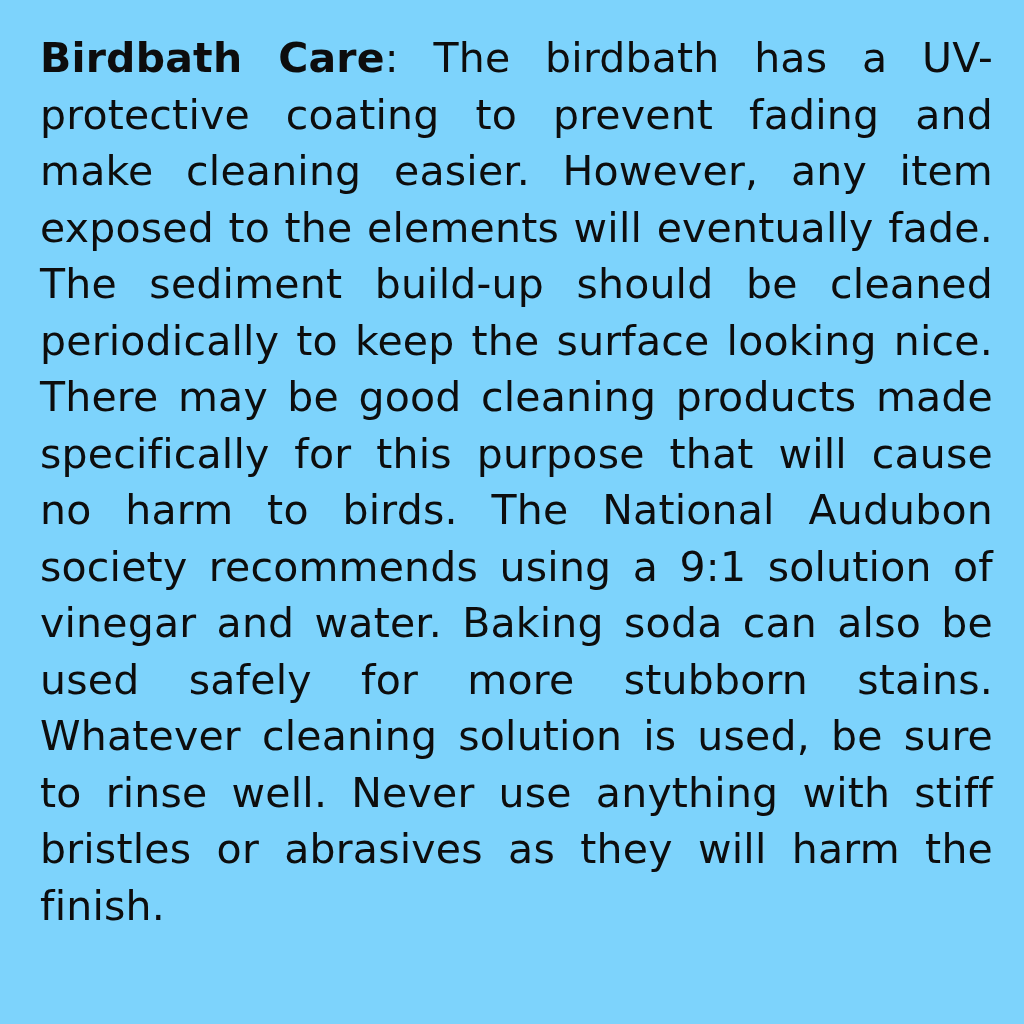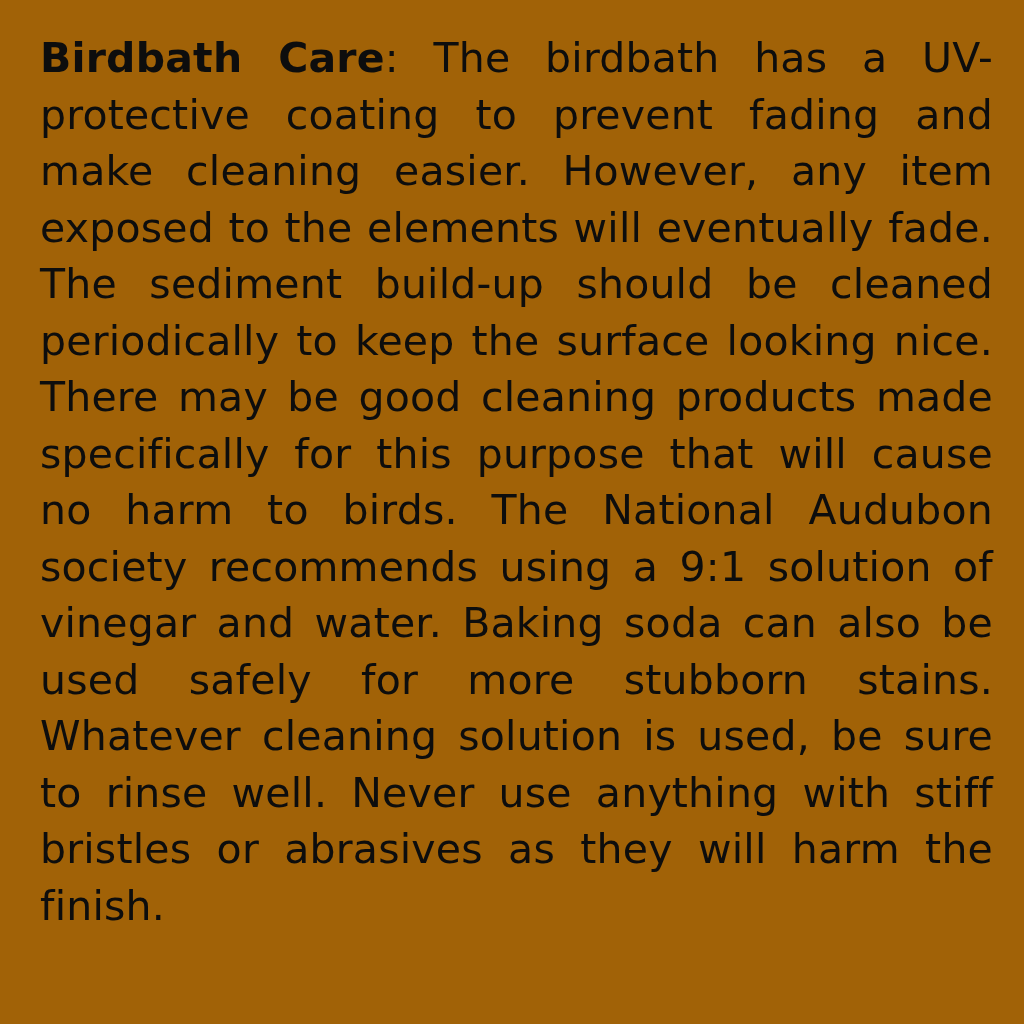--- a/index.html
+++ b/index.html
@@ -11,21 +11,21 @@
     height: 1024px;
     background: #ffffff;
     font-family: "DejaVu Sans", sans-serif;
     overflow: hidden;
   }
   .page {
     box-sizing: border-box;
     width: 1024px;
     height: 1024px;
     padding: 30px 31px 20px 40px;
-    background: #a16207;
+    background: #7dd3fc;
   }
   .care-paragraph {
     margin: 0;
     color: #0d0d0d;
     font-family: "DejaVu Sans", sans-serif;
     font-size: 41px;
     line-height: 56.5px;
     text-align: justify;
     text-justify: inter-word;
     letter-spacing: 0.2px;

